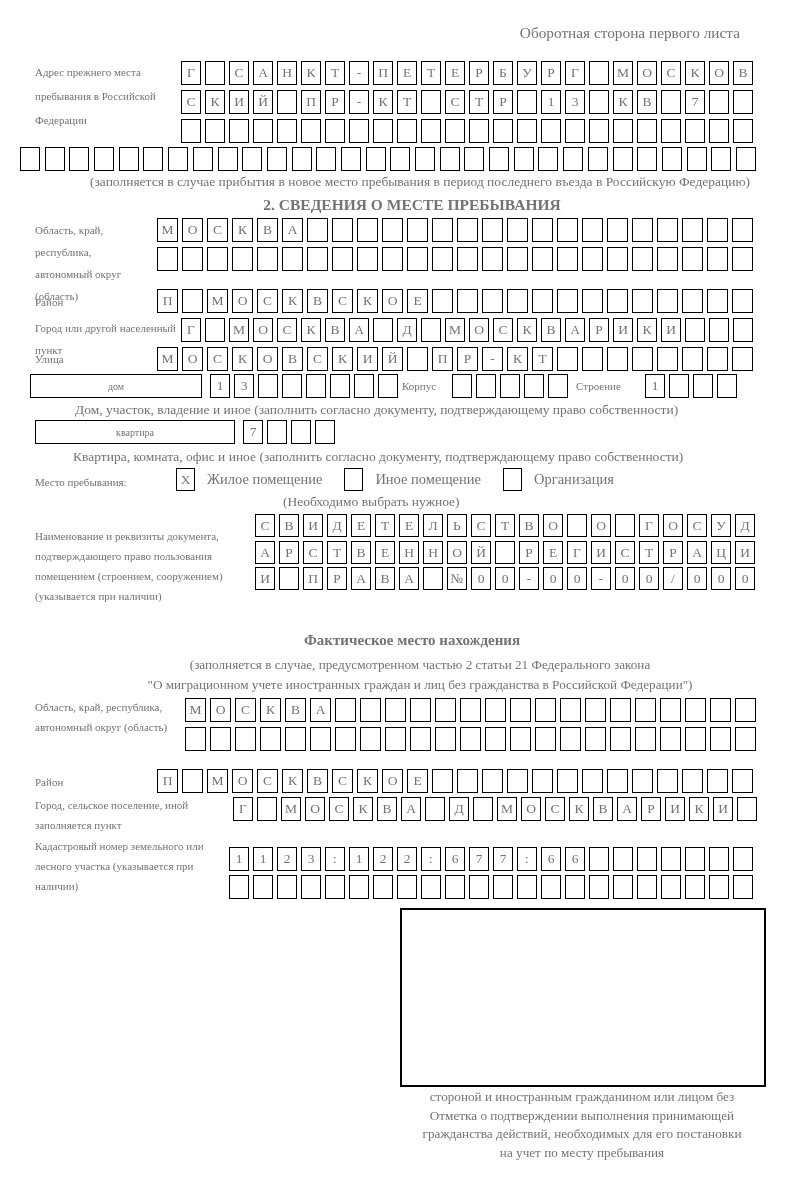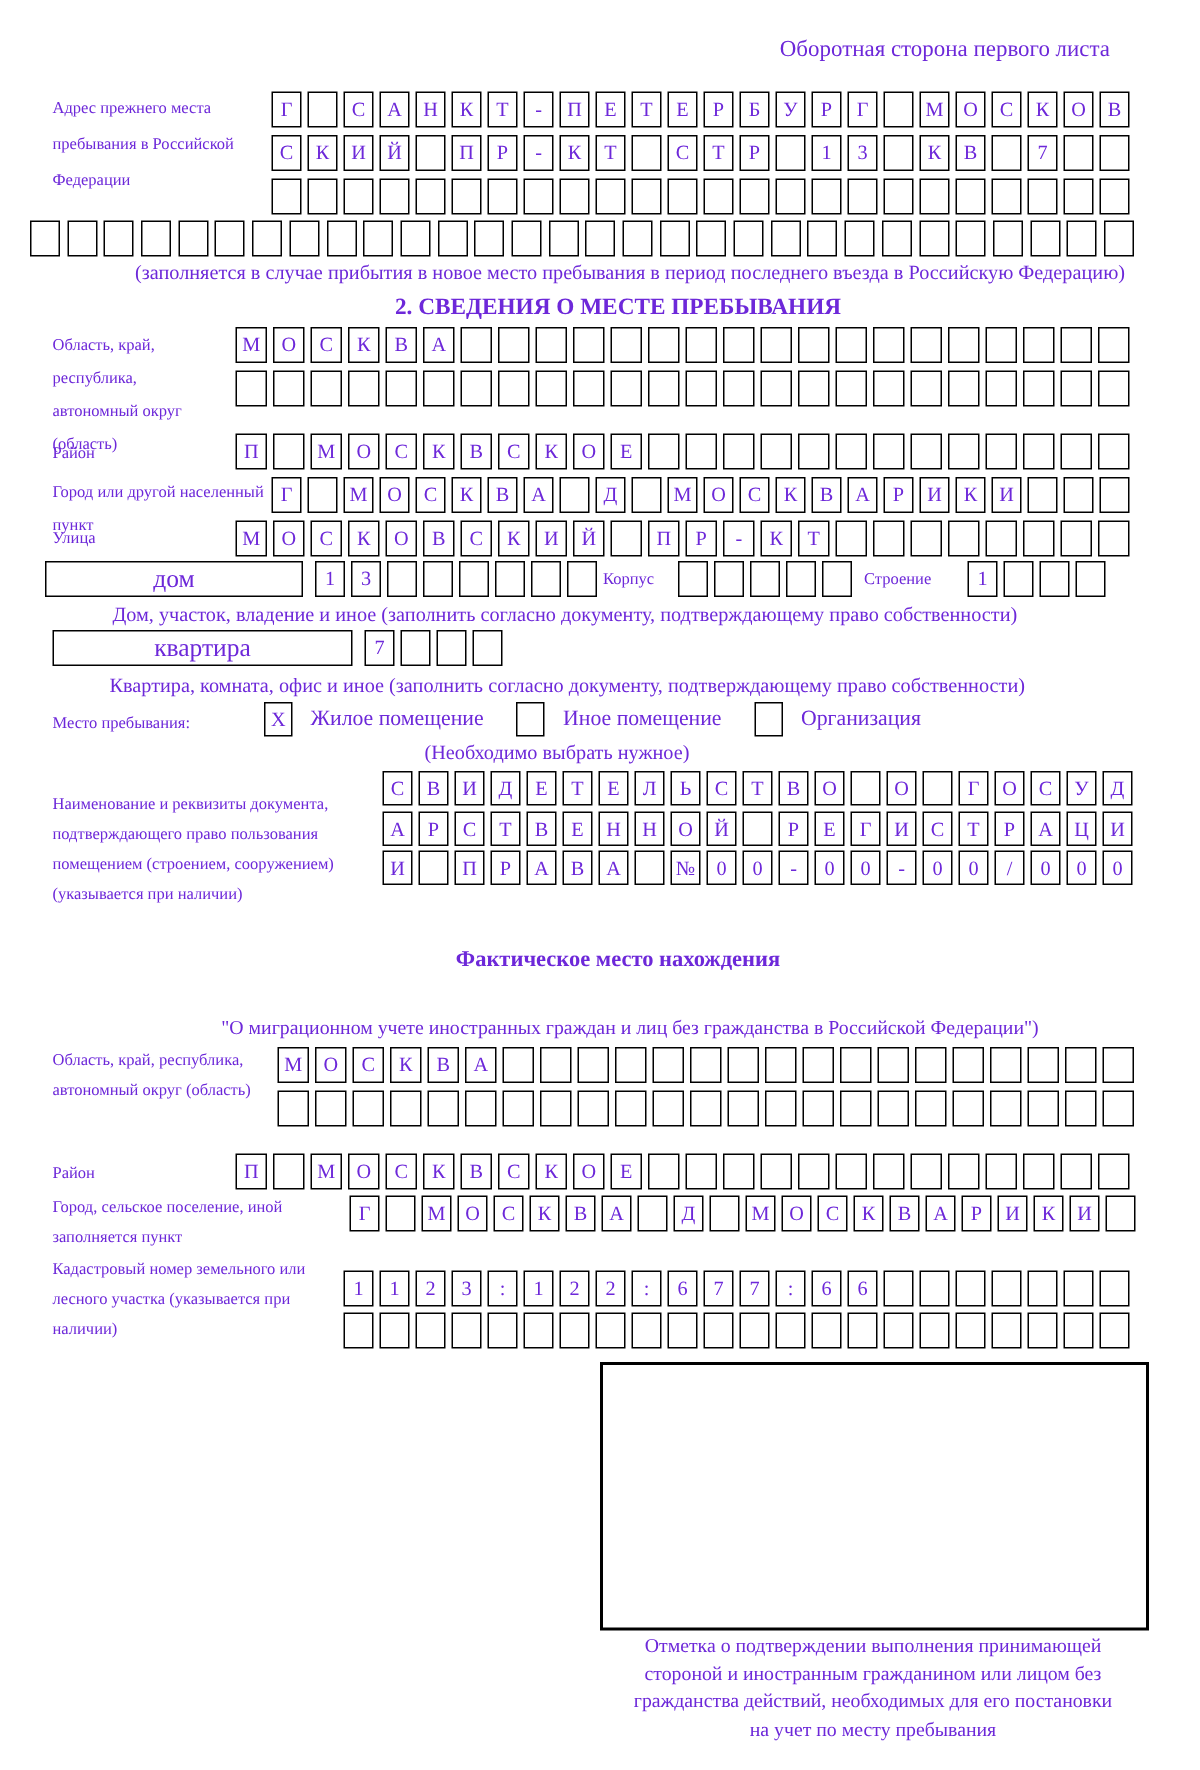--- a/index.html
+++ b/index.html
@@ -1,33 +1,33 @@
 <!DOCTYPE html>
 <html><head>
 <meta charset="utf-8">
 <style>
   html,body{margin:0;padding:0;background:#fff;}
   #page{position:relative;width:800px;height:1180px;background:#ffffff;
-        font-family:"Liberation Serif",serif;color:#6d28d9;overflow:hidden;}
+        font-family:"Liberation Serif",serif;color:#737373;overflow:hidden;}
   .abs{position:absolute;}
   .label{font-size:11px;line-height:22px;}
   .lh24{line-height:24px;}
   .lh20{line-height:20px;}
   .note{font-size:13.5px;margin-left:40px;}
   .center{left:0;right:0;text-align:center;}
   .heading{position:absolute;left:0;right:0;text-align:center;font-weight:bold;font-size:15.5px;margin-left:24px;}
   .crow{position:absolute;display:flex;}
   .cell{box-sizing:border-box;flex:none;height:24px;border:1.6px solid #000;
         display:flex;align-items:center;justify-content:center;font-size:13.5px;background:#fff;}
   .p24 .cell{width:20px;margin-right:4px;}
   .p25 .cell{width:21px;margin-right:4px;}
   .p246 .cell{width:20px;margin-right:4.7px;}
   .doc .cell{height:23px;}
   .widebox{position:absolute;box-sizing:border-box;height:24px;border:1.6px solid #000;
-        display:flex;align-items:center;justify-content:center;font-size:17px;background:#fff;}
+        display:flex;align-items:center;justify-content:center;font-size:10px;background:#fff;}
   .stayrow{position:absolute;display:flex;align-items:center;}
   .stay-option{display:flex;align-items:center;margin-right:22px;}
   .checkbox{box-sizing:border-box;flex:none;width:19px;height:23px;border:1.6px solid #000;
         display:flex;align-items:center;justify-content:center;font-size:13.5px;margin-right:12px;}
   .stay-label{font-size:14.5px;}
   .stampbox{position:absolute;border:2px solid #000;background:#fff;}
   .caption{position:absolute;text-align:center;font-size:13.2px;line-height:18.5px;}
 </style>
 </head>
 <body>
@@ -408,20 +408,21 @@
       <span class="cell">-</span>
       <span class="cell">0</span>
       <span class="cell">0</span>
       <span class="cell">/</span>
       <span class="cell">0</span>
       <span class="cell">0</span>
       <span class="cell">0</span>
     </div>
 
   <div class="heading" style="top:632px;font-size:15px">Фактическое место нахождения</div>
+  <div class="abs note center" style="top:657px;font-size:13.2px">(заполняется в случае, предусмотренном частью 2 статьи 21 Федерального закона</div>
   <div class="abs note center" style="top:677px;font-size:13.2px">"О миграционном учете иностранных граждан и лиц без гражданства в Российской Федерации")</div>
 
   <div class="abs label lh20" style="left:35px;top:697px;width:140px">Область, край, республика, автономный округ (область)</div>
   <div class="crow p25" style="left:185px;top:698px">
       <span class="cell">М</span>
       <span class="cell">О</span>
       <span class="cell">С</span>
       <span class="cell">К</span>
       <span class="cell">В</span>
       <span class="cell">А</span>
@@ -568,19 +569,19 @@
       <span class="cell"></span>
       <span class="cell"></span>
       <span class="cell"></span>
       <span class="cell"></span>
       <span class="cell"></span>
       <span class="cell"></span>
     </div>
 
   <div class="stampbox" style="left:400px;top:908px;width:362px;height:175px"></div>
   <div class="caption" style="left:382px;top:1088px;width:400px">
+      <div>стороной и иностранным гражданином или лицом без</div>
       <div>Отметка о подтверждении выполнения принимающей</div>
-      <div>стороной и иностранным гражданином или лицом без</div>
       <div>гражданства действий, необходимых для его постановки</div>
       <div>на учет по месту пребывания</div>
     </div>
 
 </div>
 
 </body></html>

